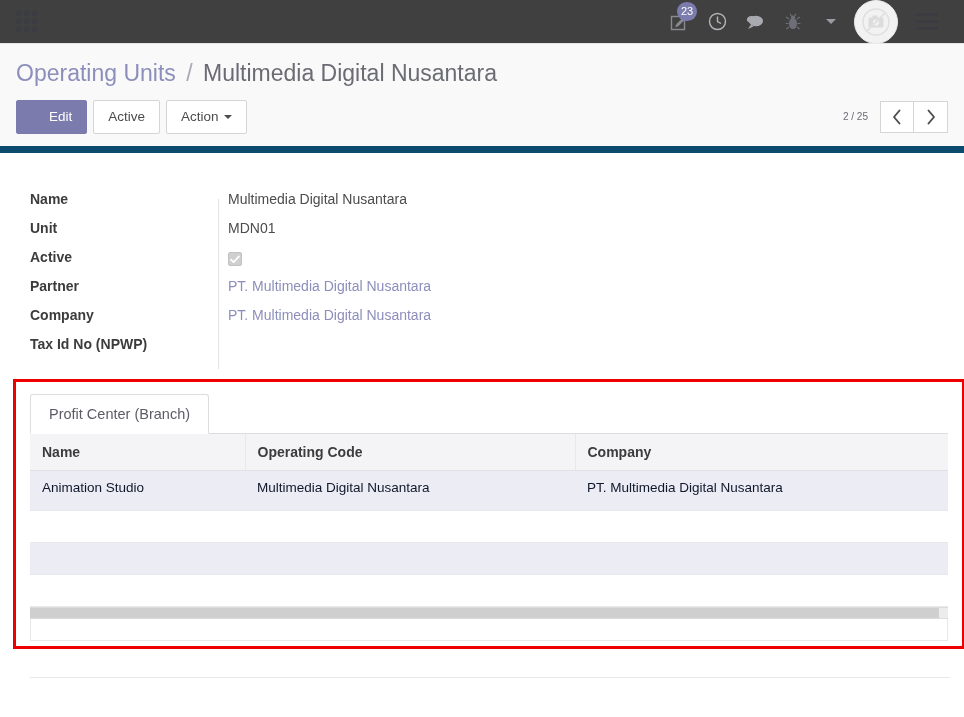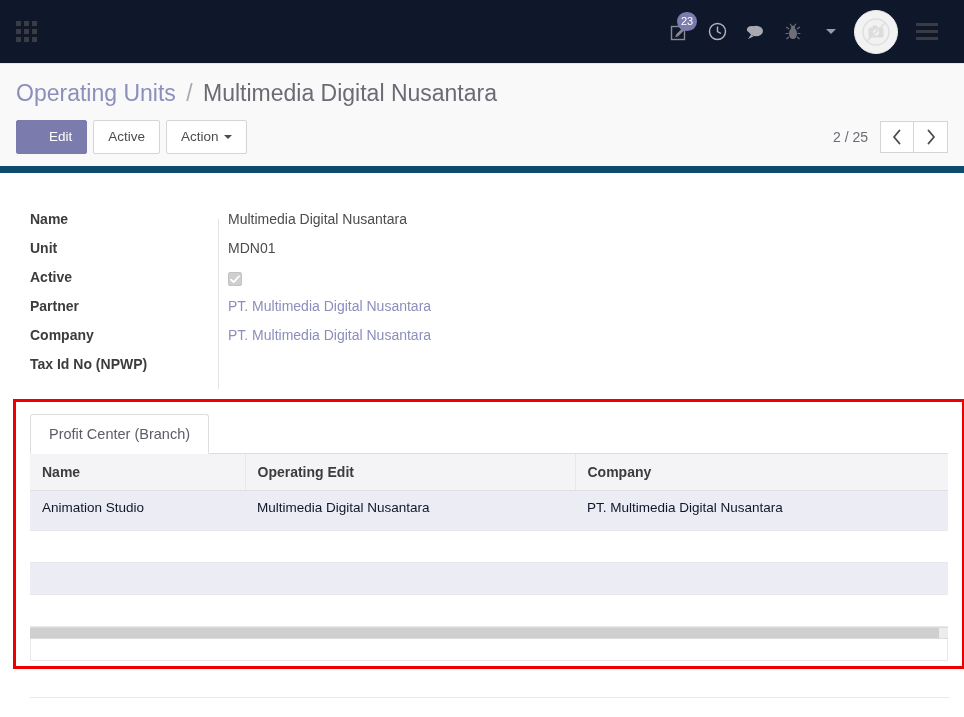--- a/index.html
+++ b/index.html
@@ -10,22 +10,22 @@
     height: 717px;
     background: #ffffff;
     font-family: "Liberation Sans", sans-serif;
     color: #4c4c4c;
     overflow: hidden;
   }
 
   
   .navbar {
     position: relative;
-    height: 64px;
-    background: #0f172a;
+    height: 44px;
+    background: #404040;
     border-bottom: 1px solid #e6e6e6;
     display: flex;
     align-items: center;
     padding: 0 14px 0 16px;
   }
 
   .apps-grid {
     display: grid;
     grid-template-columns: repeat(3, 5px);
     grid-template-rows: repeat(3, 5px);
@@ -172,21 +172,21 @@
     border-right: 4px solid transparent;
     border-top: 4px solid #4c4c4c;
     vertical-align: middle;
   }
 
   .pager {
     display: flex;
     align-items: center;
   }
   .pager-count {
-    font-size: 14px;
+    font-size: 10px;
     color: #6b6b74;
     margin-right: 12px;
     white-space: nowrap;
   }
   .pager-btns { display: flex; }
   .pager-btn {
     width: 34px;
     height: 32px;
     border: 1px solid #d5d5d5;
     background: #ffffff;
@@ -522,21 +522,21 @@
     <div class="notebook">
 
       <div class="nb-headers">
         <div class="nb-tab">Profit Center (Branch)</div>
       </div>
 
       <table class="o2m-table">
         <thead>
           <tr>
             <th style="width:215px">Name</th>
-            <th style="width:330px">Operating Edit</th>
+            <th style="width:330px">Operating Code</th>
             <th>Company</th>
           </tr>
         </thead>
         <tbody>
           <tr class="row-alt">
             <td>Animation Studio</td>
             <td>Multimedia Digital Nusantara</td>
             <td>PT. Multimedia Digital Nusantara</td>
           </tr>
           <tr class="row-plain">

